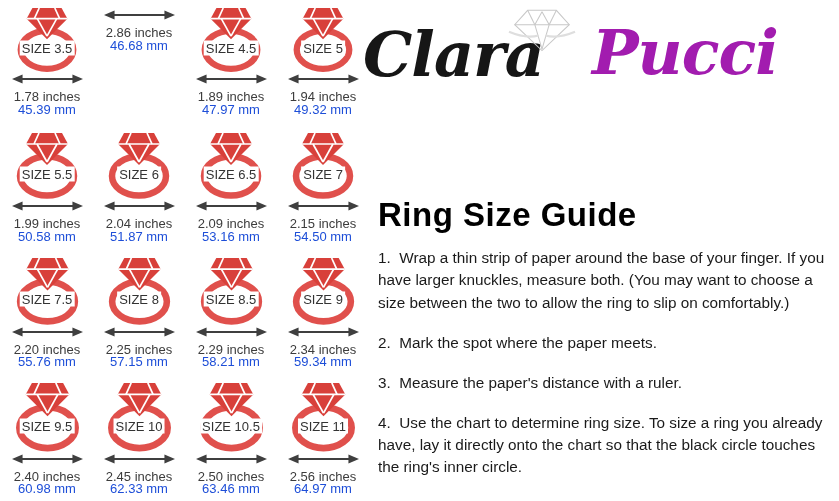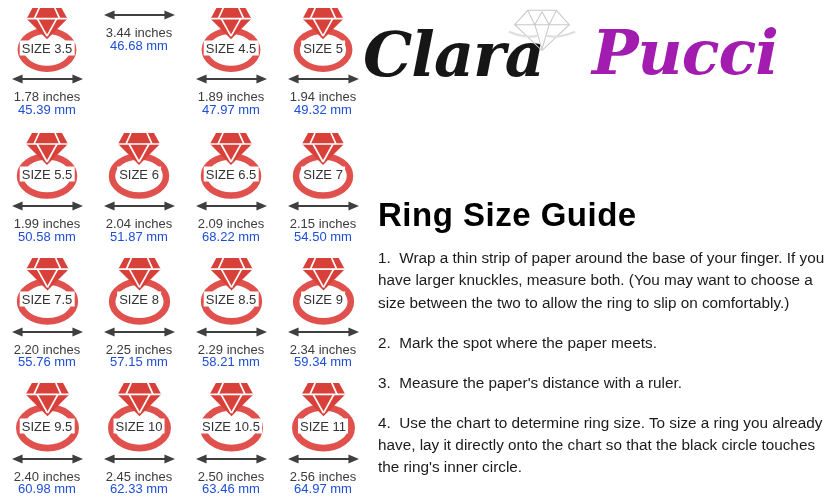--- a/index.html
+++ b/index.html
@@ -73,21 +73,21 @@
       </svg>
       <div class="inches">1.78 inches</div>
       <div class="mm">45.39 mm</div>
     </div>
       <div class="cell r1">
       <svg class="arrow-svg" viewBox="0 0 74 12" aria-hidden="true">
         <line x1="9" y1="6" x2="65" y2="6"></line>
         <polygon points="0,6 11,1.2 11,10.8"></polygon>
         <polygon points="74,6 63,1.2 63,10.8"></polygon>
       </svg>
-      <div class="inches">3.44 inches</div>
+      <div class="inches">2.86 inches</div>
       <div class="mm">46.68 mm</div>
     </div>
       <div class="cell r1">
       <div class="ring-wrap">
         <svg class="ring-svg" viewBox="0 0 74 66" aria-hidden="true">
           <ellipse cx="37" cy="43" rx="27" ry="19.5"></ellipse>
           <polygon class="dia" points="22,0 52,0 58,11 37,32 16,11"></polygon>
           <g class="facets">
             <line x1="16" y1="11" x2="58" y2="11"></line>
             <line x1="29" y1="0" x2="24" y2="11"></line>
@@ -189,21 +189,21 @@
           </g>
         </svg>
         <span class="size-label">SIZE 6.5</span>
       </div>
       <svg class="arrow-svg" viewBox="0 0 74 12" aria-hidden="true">
         <line x1="9" y1="6" x2="65" y2="6"></line>
         <polygon points="0,6 11,1.2 11,10.8"></polygon>
         <polygon points="74,6 63,1.2 63,10.8"></polygon>
       </svg>
       <div class="inches">2.09 inches</div>
-      <div class="mm">68.22 mm</div>
+      <div class="mm">53.16 mm</div>
     </div>
       <div class="cell r2">
       <div class="ring-wrap">
         <svg class="ring-svg" viewBox="0 0 74 66" aria-hidden="true">
           <ellipse cx="37" cy="43" rx="27" ry="19.5"></ellipse>
           <polygon class="dia" points="22,0 52,0 58,11 37,32 16,11"></polygon>
           <g class="facets">
             <line x1="16" y1="11" x2="58" y2="11"></line>
             <line x1="29" y1="0" x2="24" y2="11"></line>
             <line x1="45" y1="0" x2="50" y2="11"></line>

